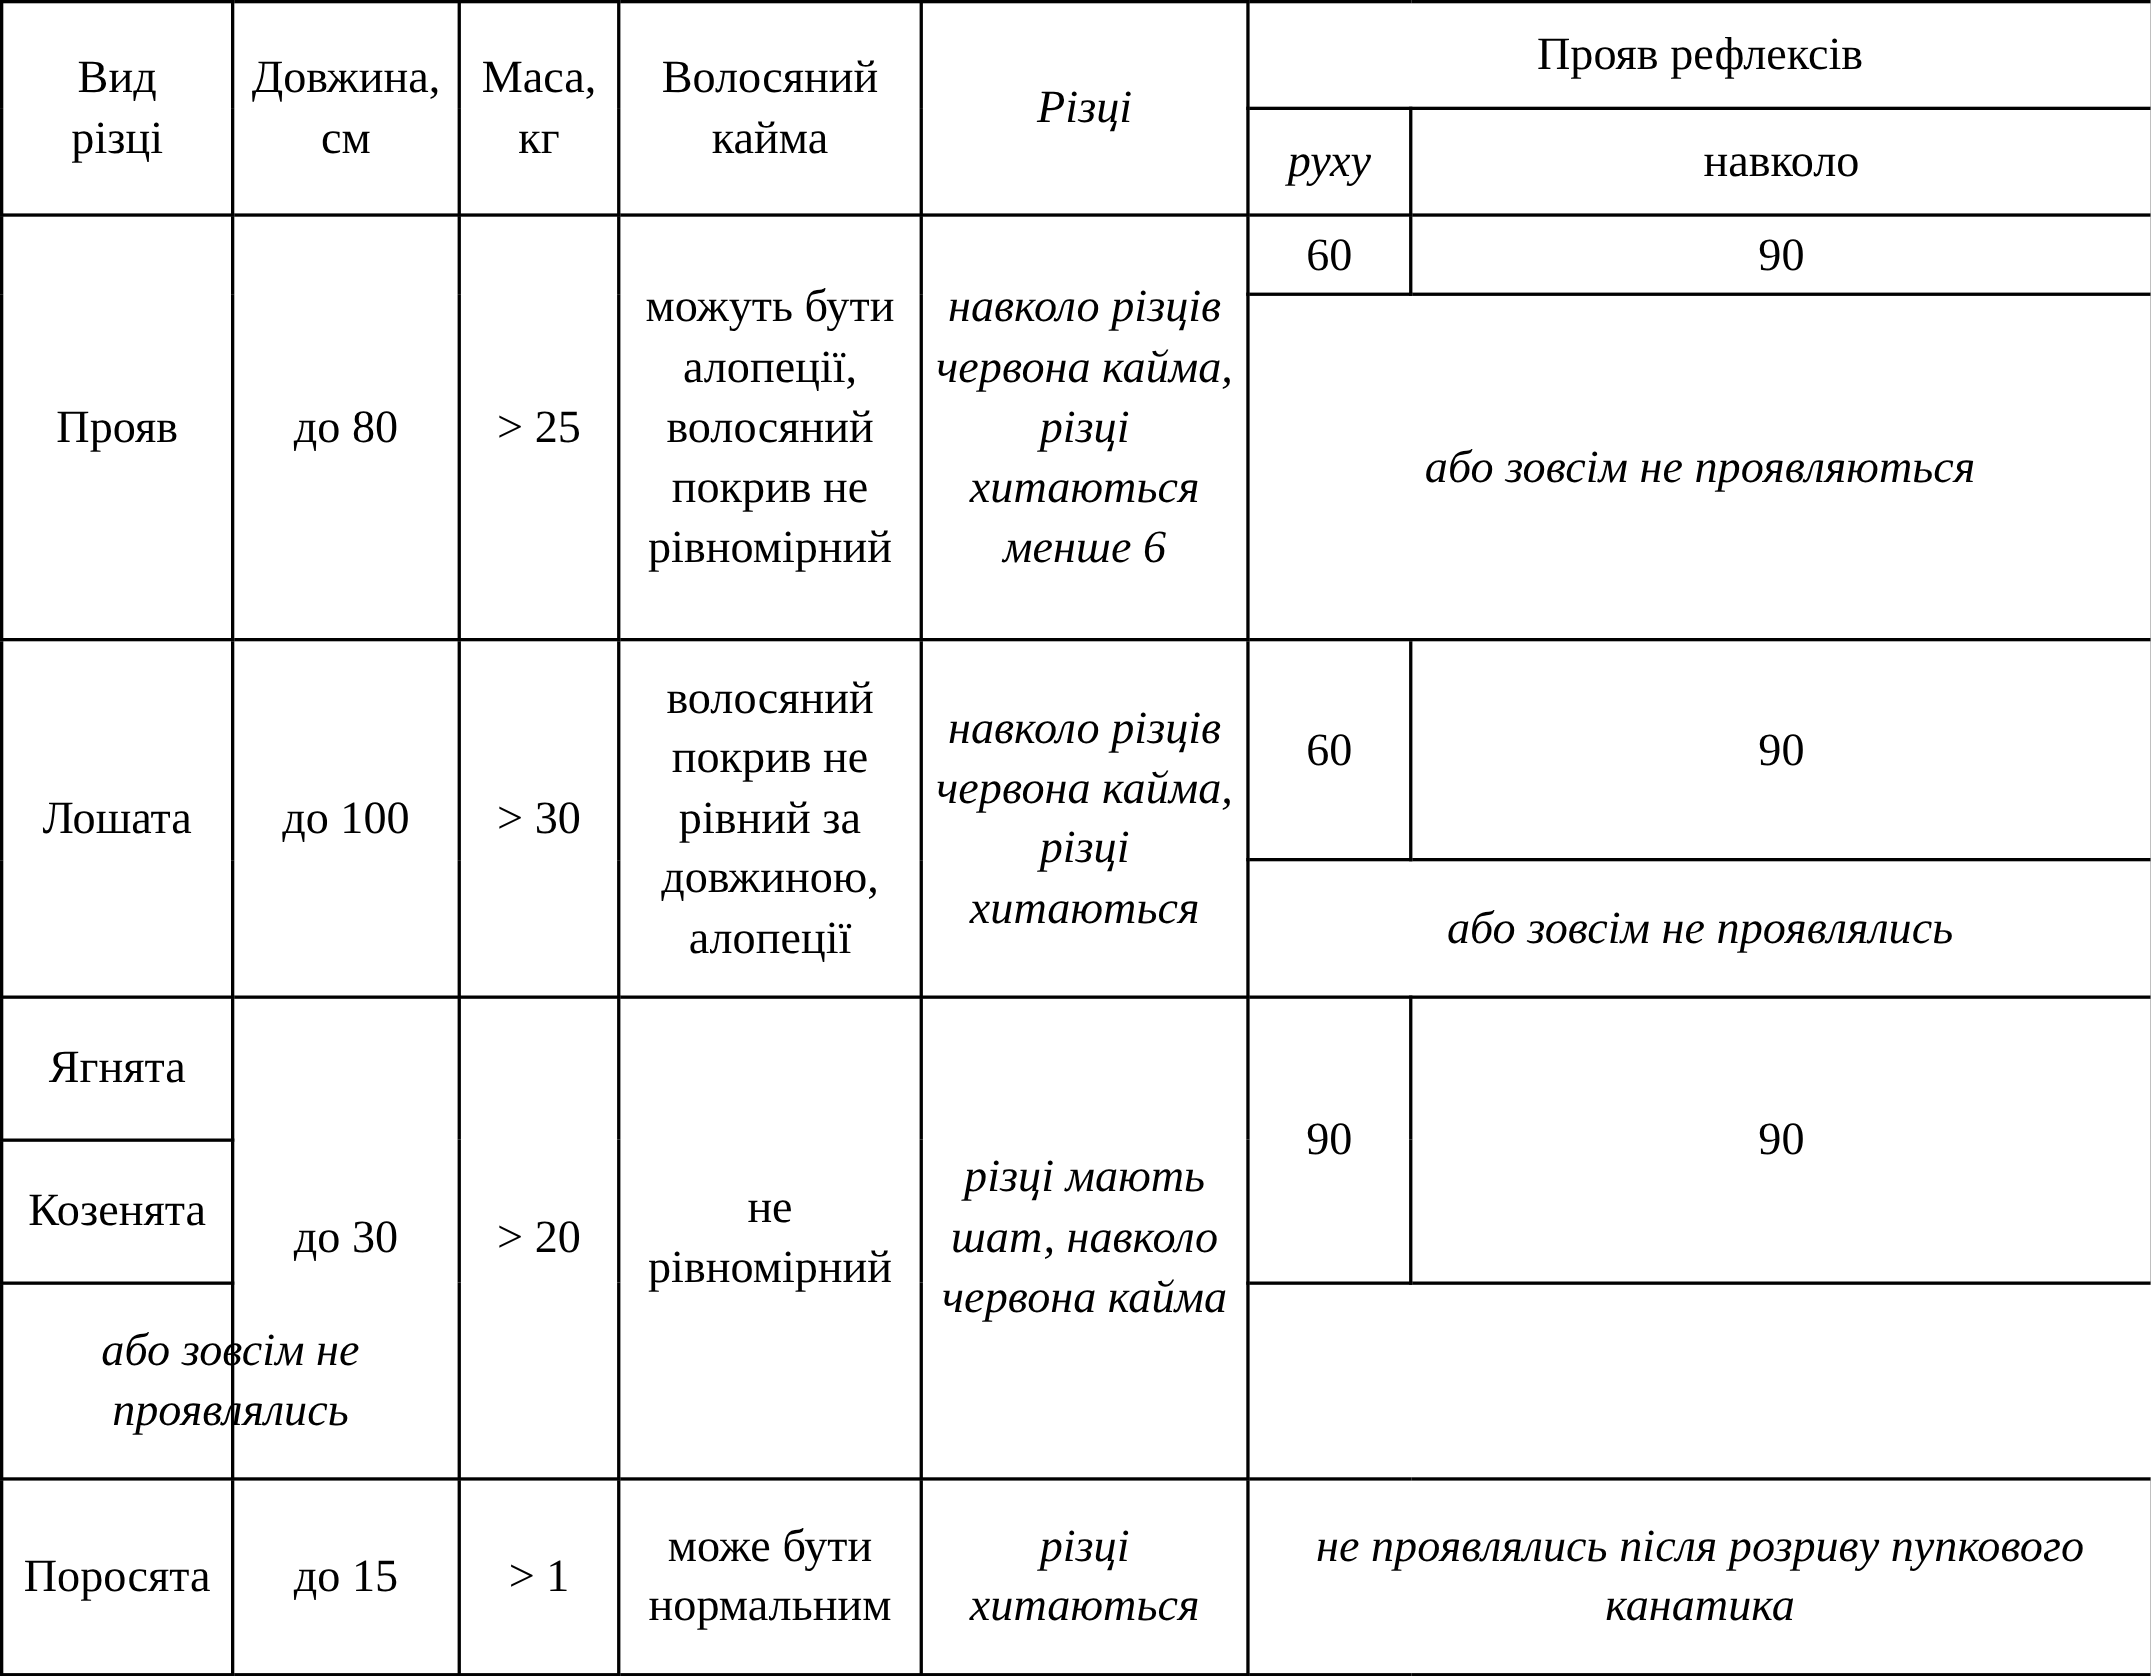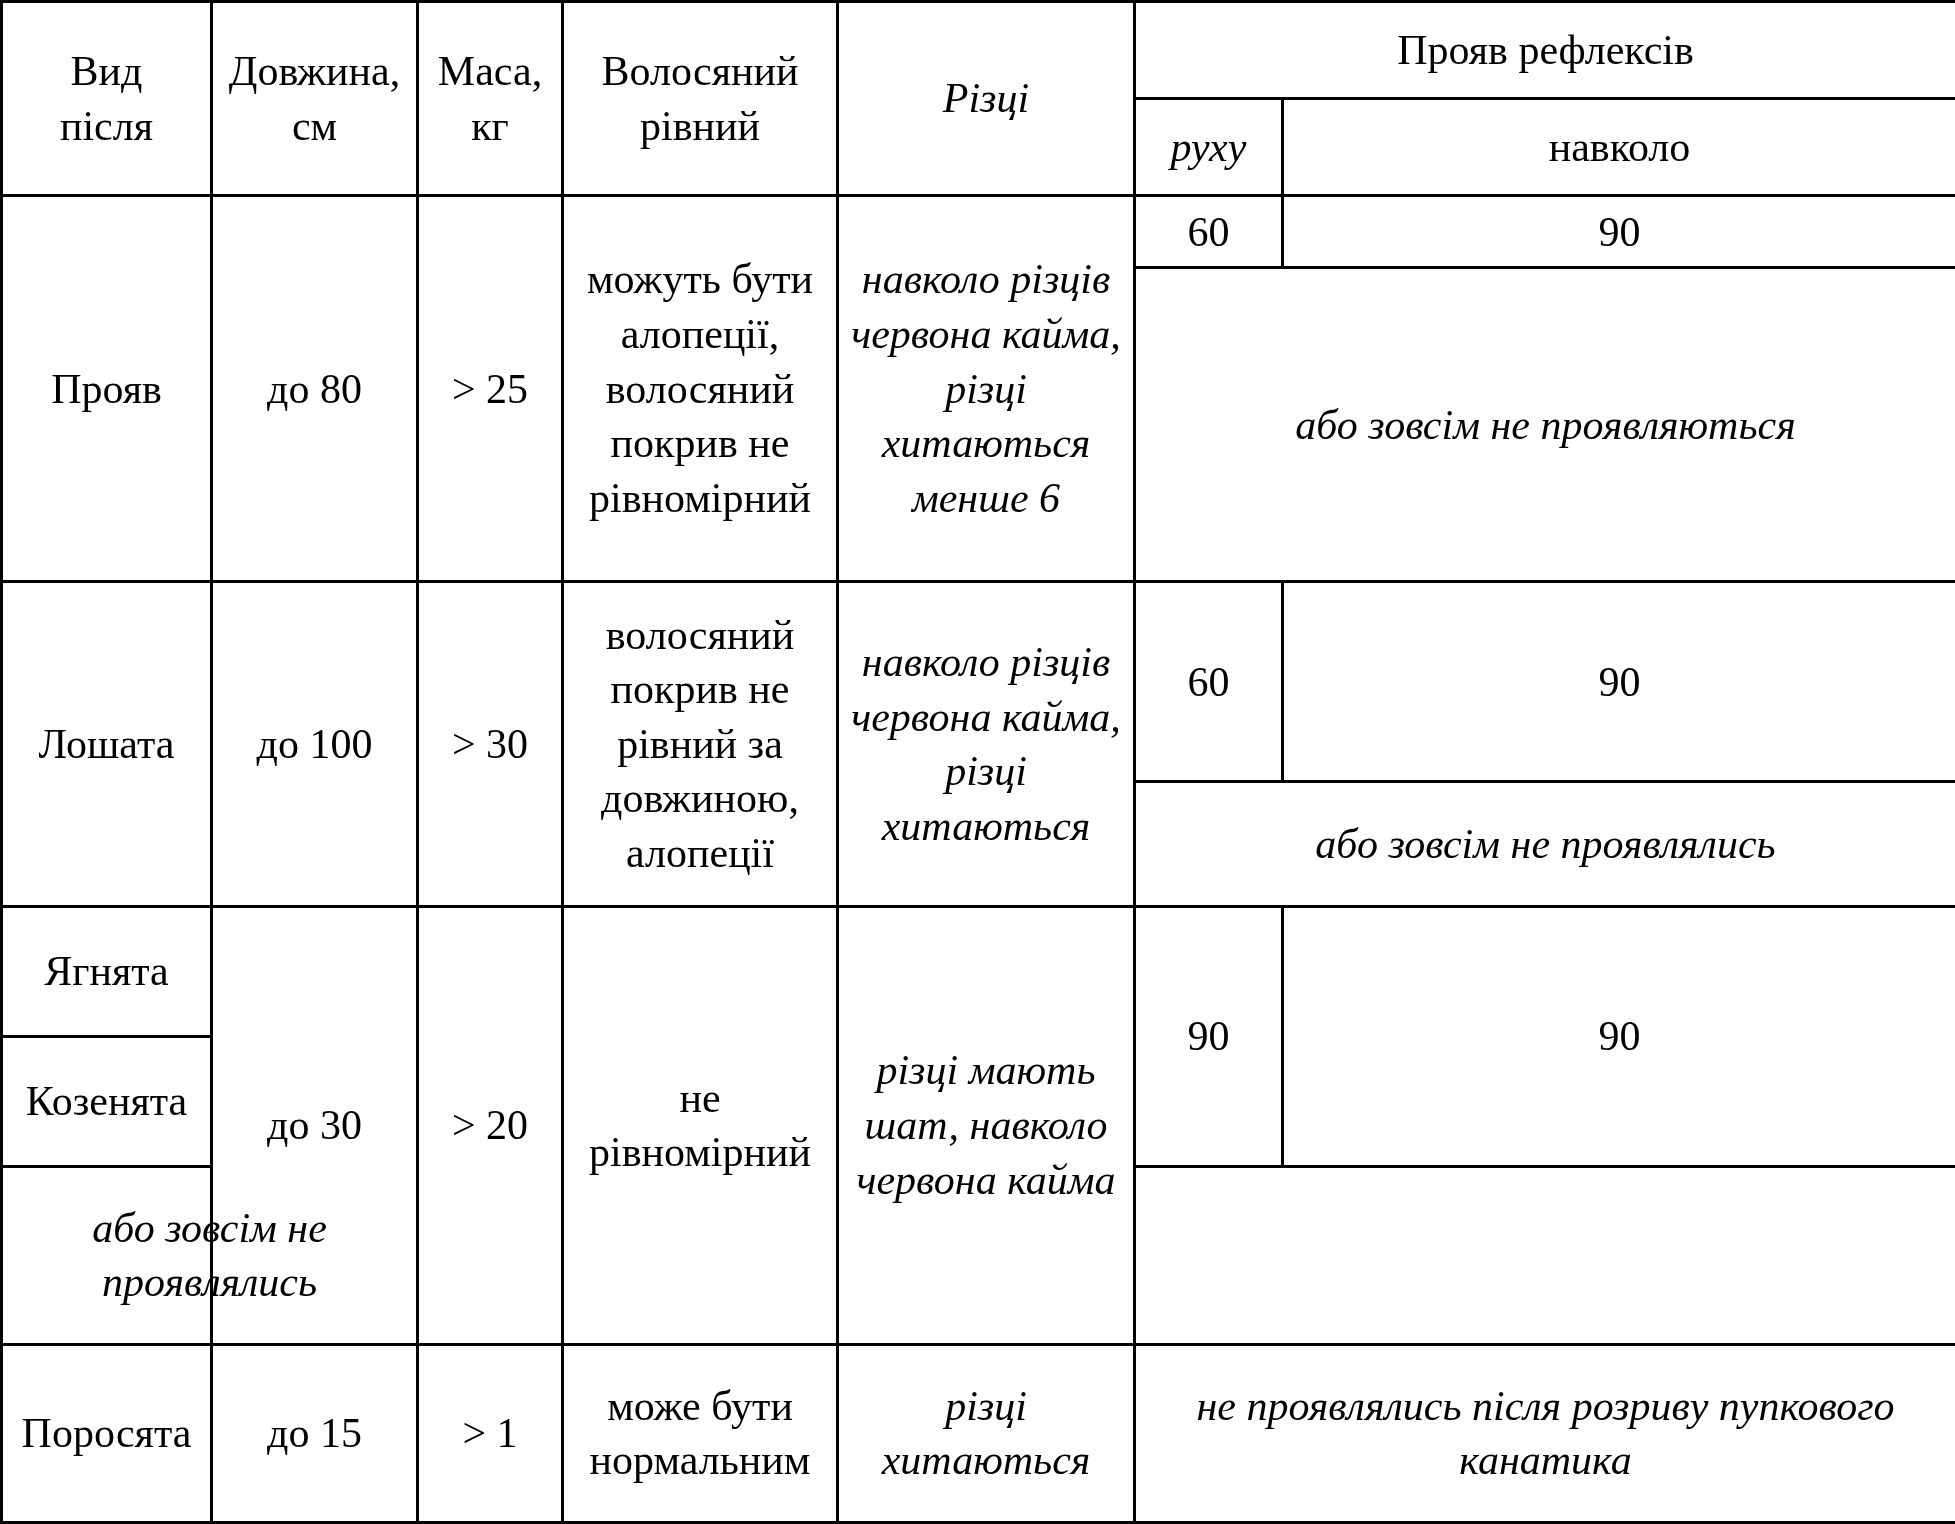--- a/index.html
+++ b/index.html
@@ -101,27 +101,27 @@
         <col class="c3">
         <col class="c4">
         <col class="c5">
         <col class="c6">
         <col class="c7">
     </colgroup>
     <tbody>
 
       <tr>
         <th class="hdr" rowspan="2" style="white-space:pre-line;">Вид
-після</th>
+різці</th>
         <th class="hdr" rowspan="2" style="white-space:pre-line;">Довжина,
 см</th>
         <th class="hdr" rowspan="2" style="white-space:pre-line;text-align:center;">Маса,
 кг</th>
         <th class="hdr" rowspan="2" style="white-space:pre-line;">Волосяний
-рівний</th>
+кайма</th>
         <th class="hdr thick-r" rowspan="2">Різці</th>
         <th class="hdr" colspan="2">Прояв рефлексів</th>
       </tr>
 
       <tr>
         <th class="hdr thick-b thick-r thick-l">руху</th>
         <th class="hdr">навколо</th>
       </tr>
 
       <tr>

